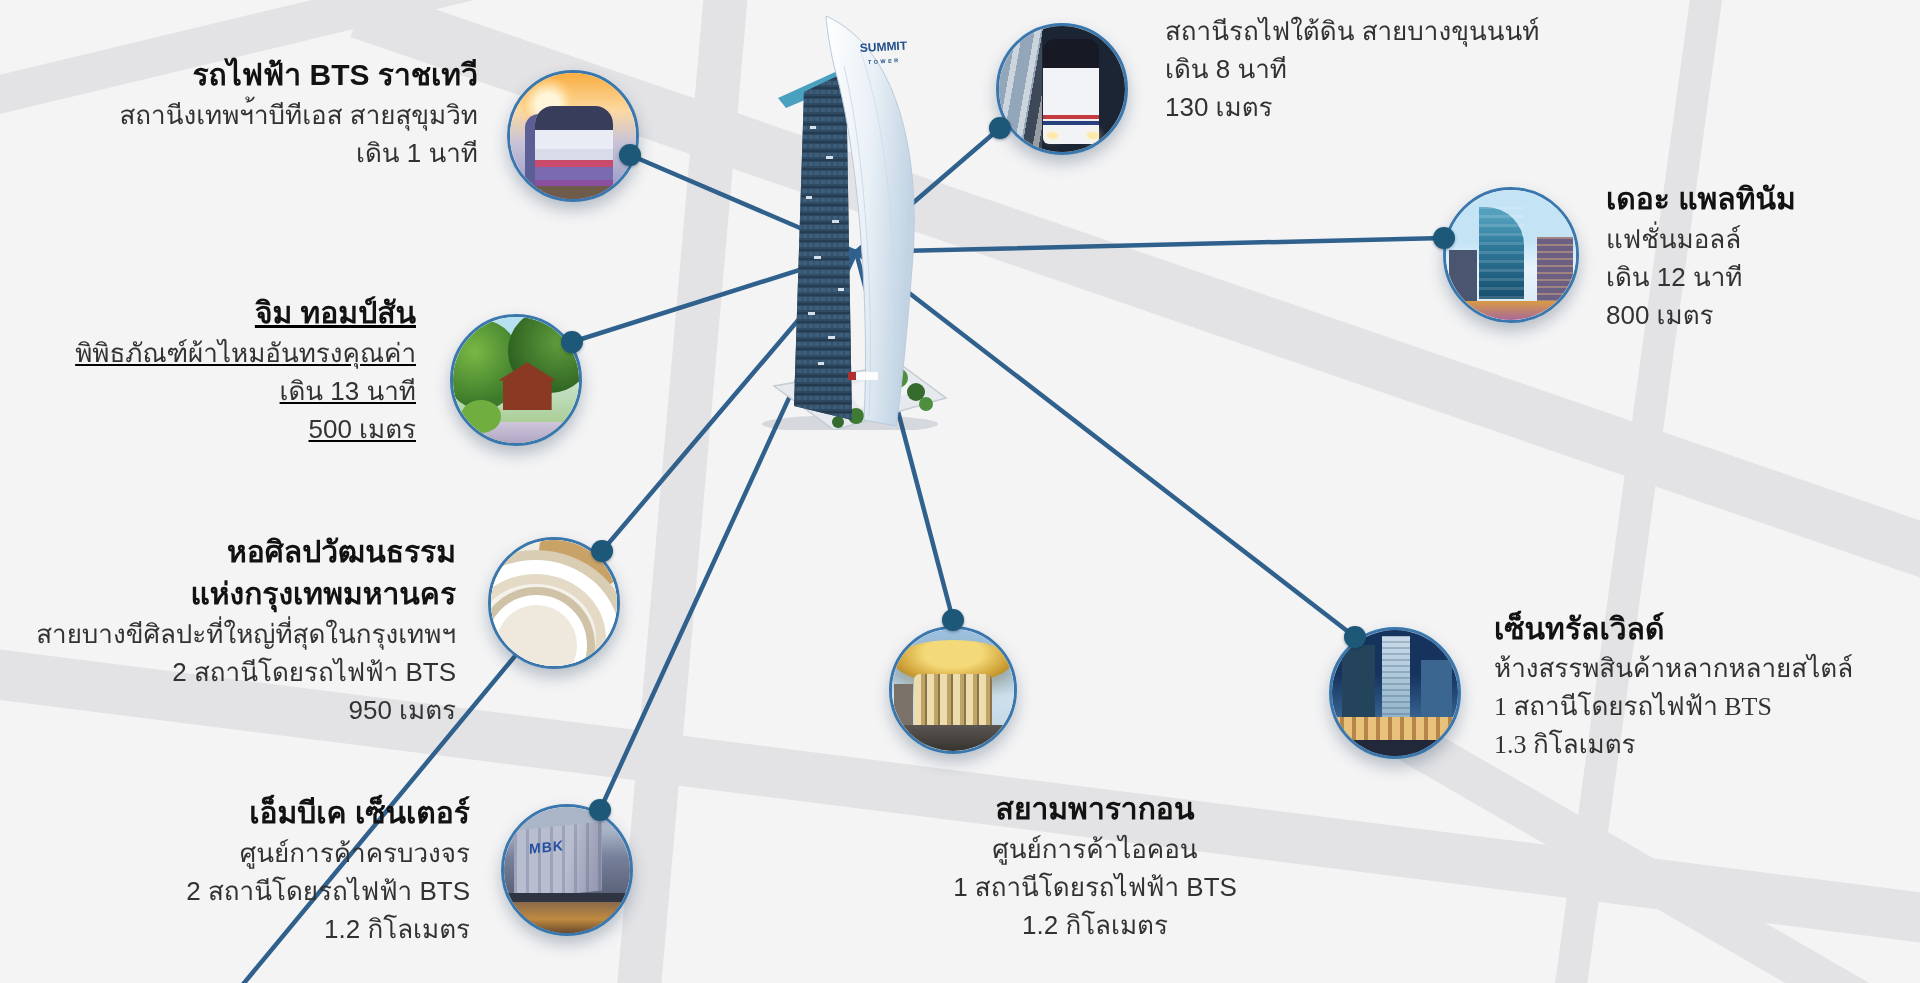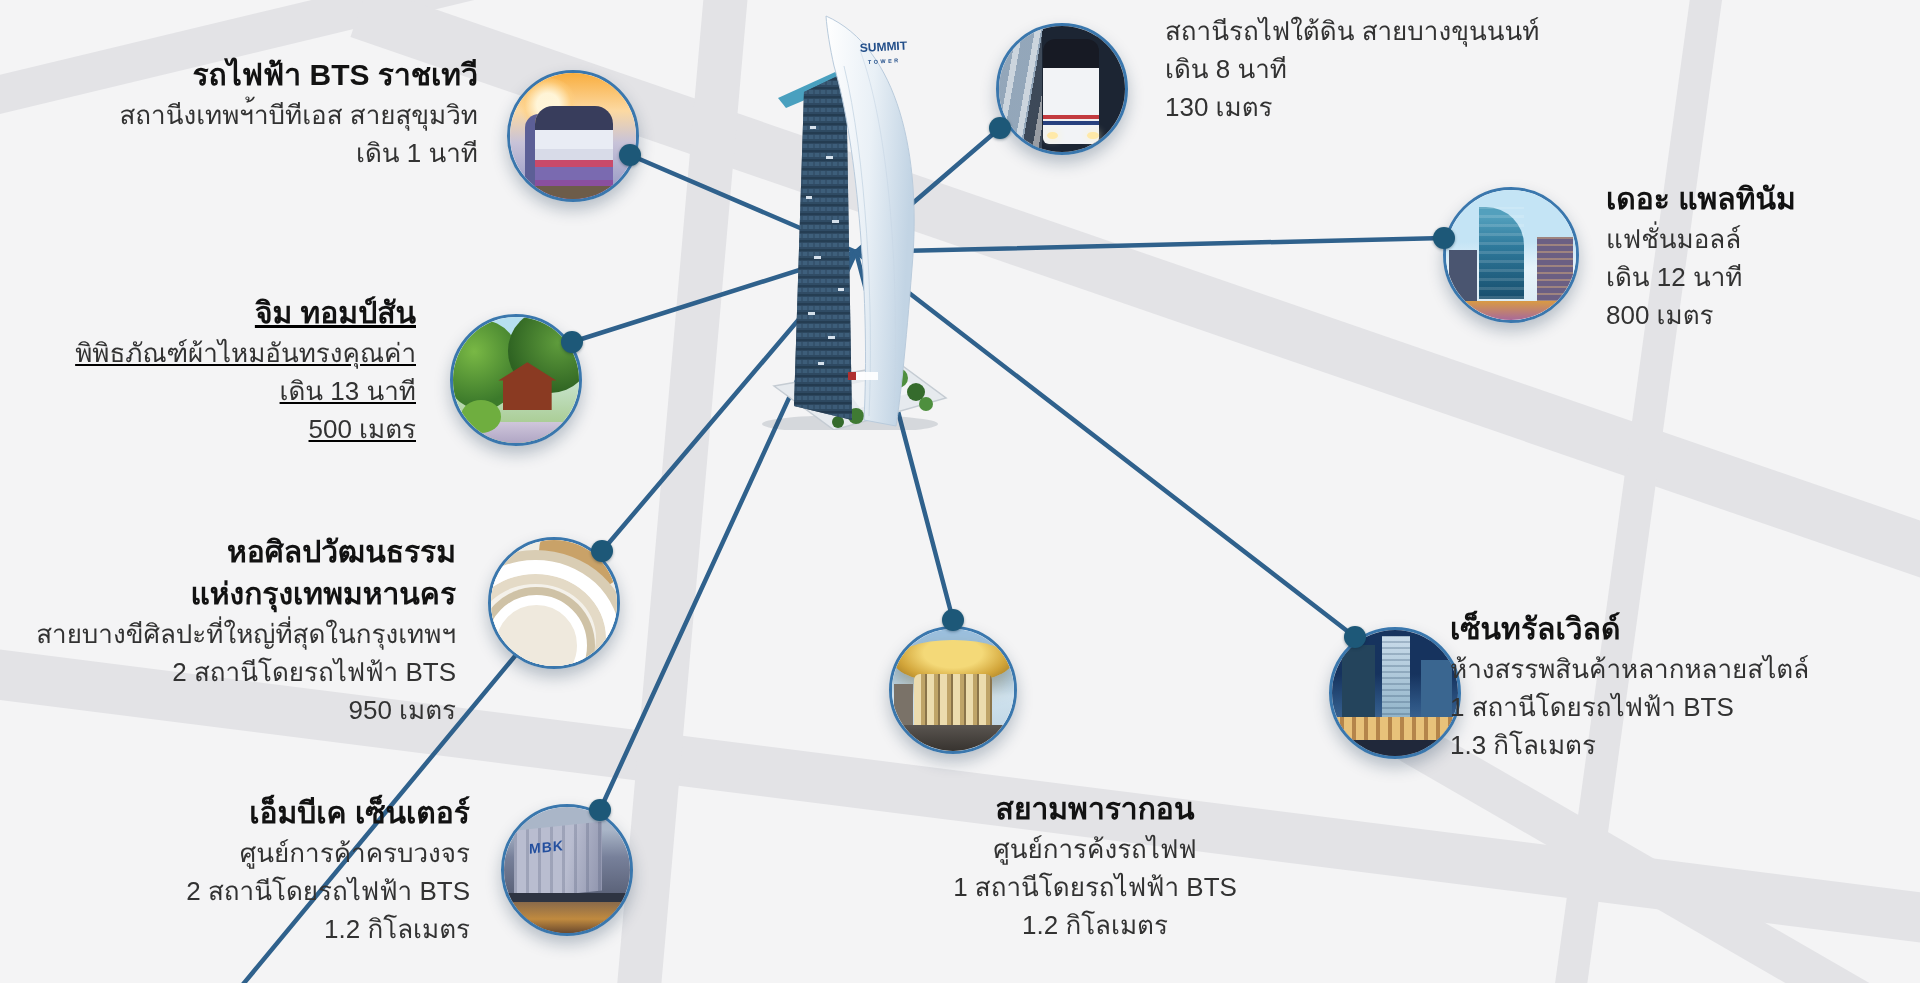--- a/index.html
+++ b/index.html
@@ -141,21 +141,21 @@
   .label .title{font-size:30px;font-weight:700;color:var(--title-ink);line-height:42px;}
   .label .line{font-size:26px;color:var(--body-ink);line-height:38px;}
   .label.right{text-align:right;}
   .loc-bts{left:58px;top:54px;width:420px;}
   .loc-mrt{left:1165px;top:12px;width:440px;}
   .loc-platinum{left:1606px;top:178px;width:300px;}
   .loc-jim{left:0px;top:292px;width:416px;text-decoration:underline;}
   .loc-bacc{left:16px;top:511px;width:440px;margin-top:20px;}
   .loc-mbk{left:50px;top:792px;width:420px;}
   .loc-paragon{left:885px;top:788px;width:420px;text-align:center;}
-  .loc-cw{left:1450px;top:608px;width:420px;}
+  .loc-cw{left:1494px;top:608px;width:420px;font-family:Liberation Serif, serif;}
 </style>
 </head>
 <body>
 
 <div id="stage">
 
   <div class="road road-r0"></div>
   <div class="road road-r1"></div>
   <div class="road road-r2"></div>
   <div class="road road-r3"></div>
@@ -341,21 +341,21 @@
 
   <div class="label right loc-mbk">
     <div class="title">เอ็มบีเค เซ็นเตอร์</div>
     <div class="line">ศูนย์การค้าครบวงจร</div>
     <div class="line">2 สถานีโดยรถไฟฟ้า BTS</div>
     <div class="line">1.2 กิโลเมตร</div>
   </div>
 
   <div class="label loc-paragon">
     <div class="title">สยามพารากอน</div>
-    <div class="line">ศูนย์การค้งรถไฟฟ</div>
+    <div class="line">ศูนย์การค้าไอคอน</div>
     <div class="line">1 สถานีโดยรถไฟฟ้า BTS</div>
     <div class="line">1.2 กิโลเมตร</div>
   </div>
 
   <div class="label loc-cw">
     <div class="title">เซ็นทรัลเวิลด์</div>
     <div class="line">ห้างสรรพสินค้าหลากหลายสไตล์</div>
     <div class="line">1 สถานีโดยรถไฟฟ้า BTS</div>
     <div class="line">1.3 กิโลเมตร</div>
   </div>

